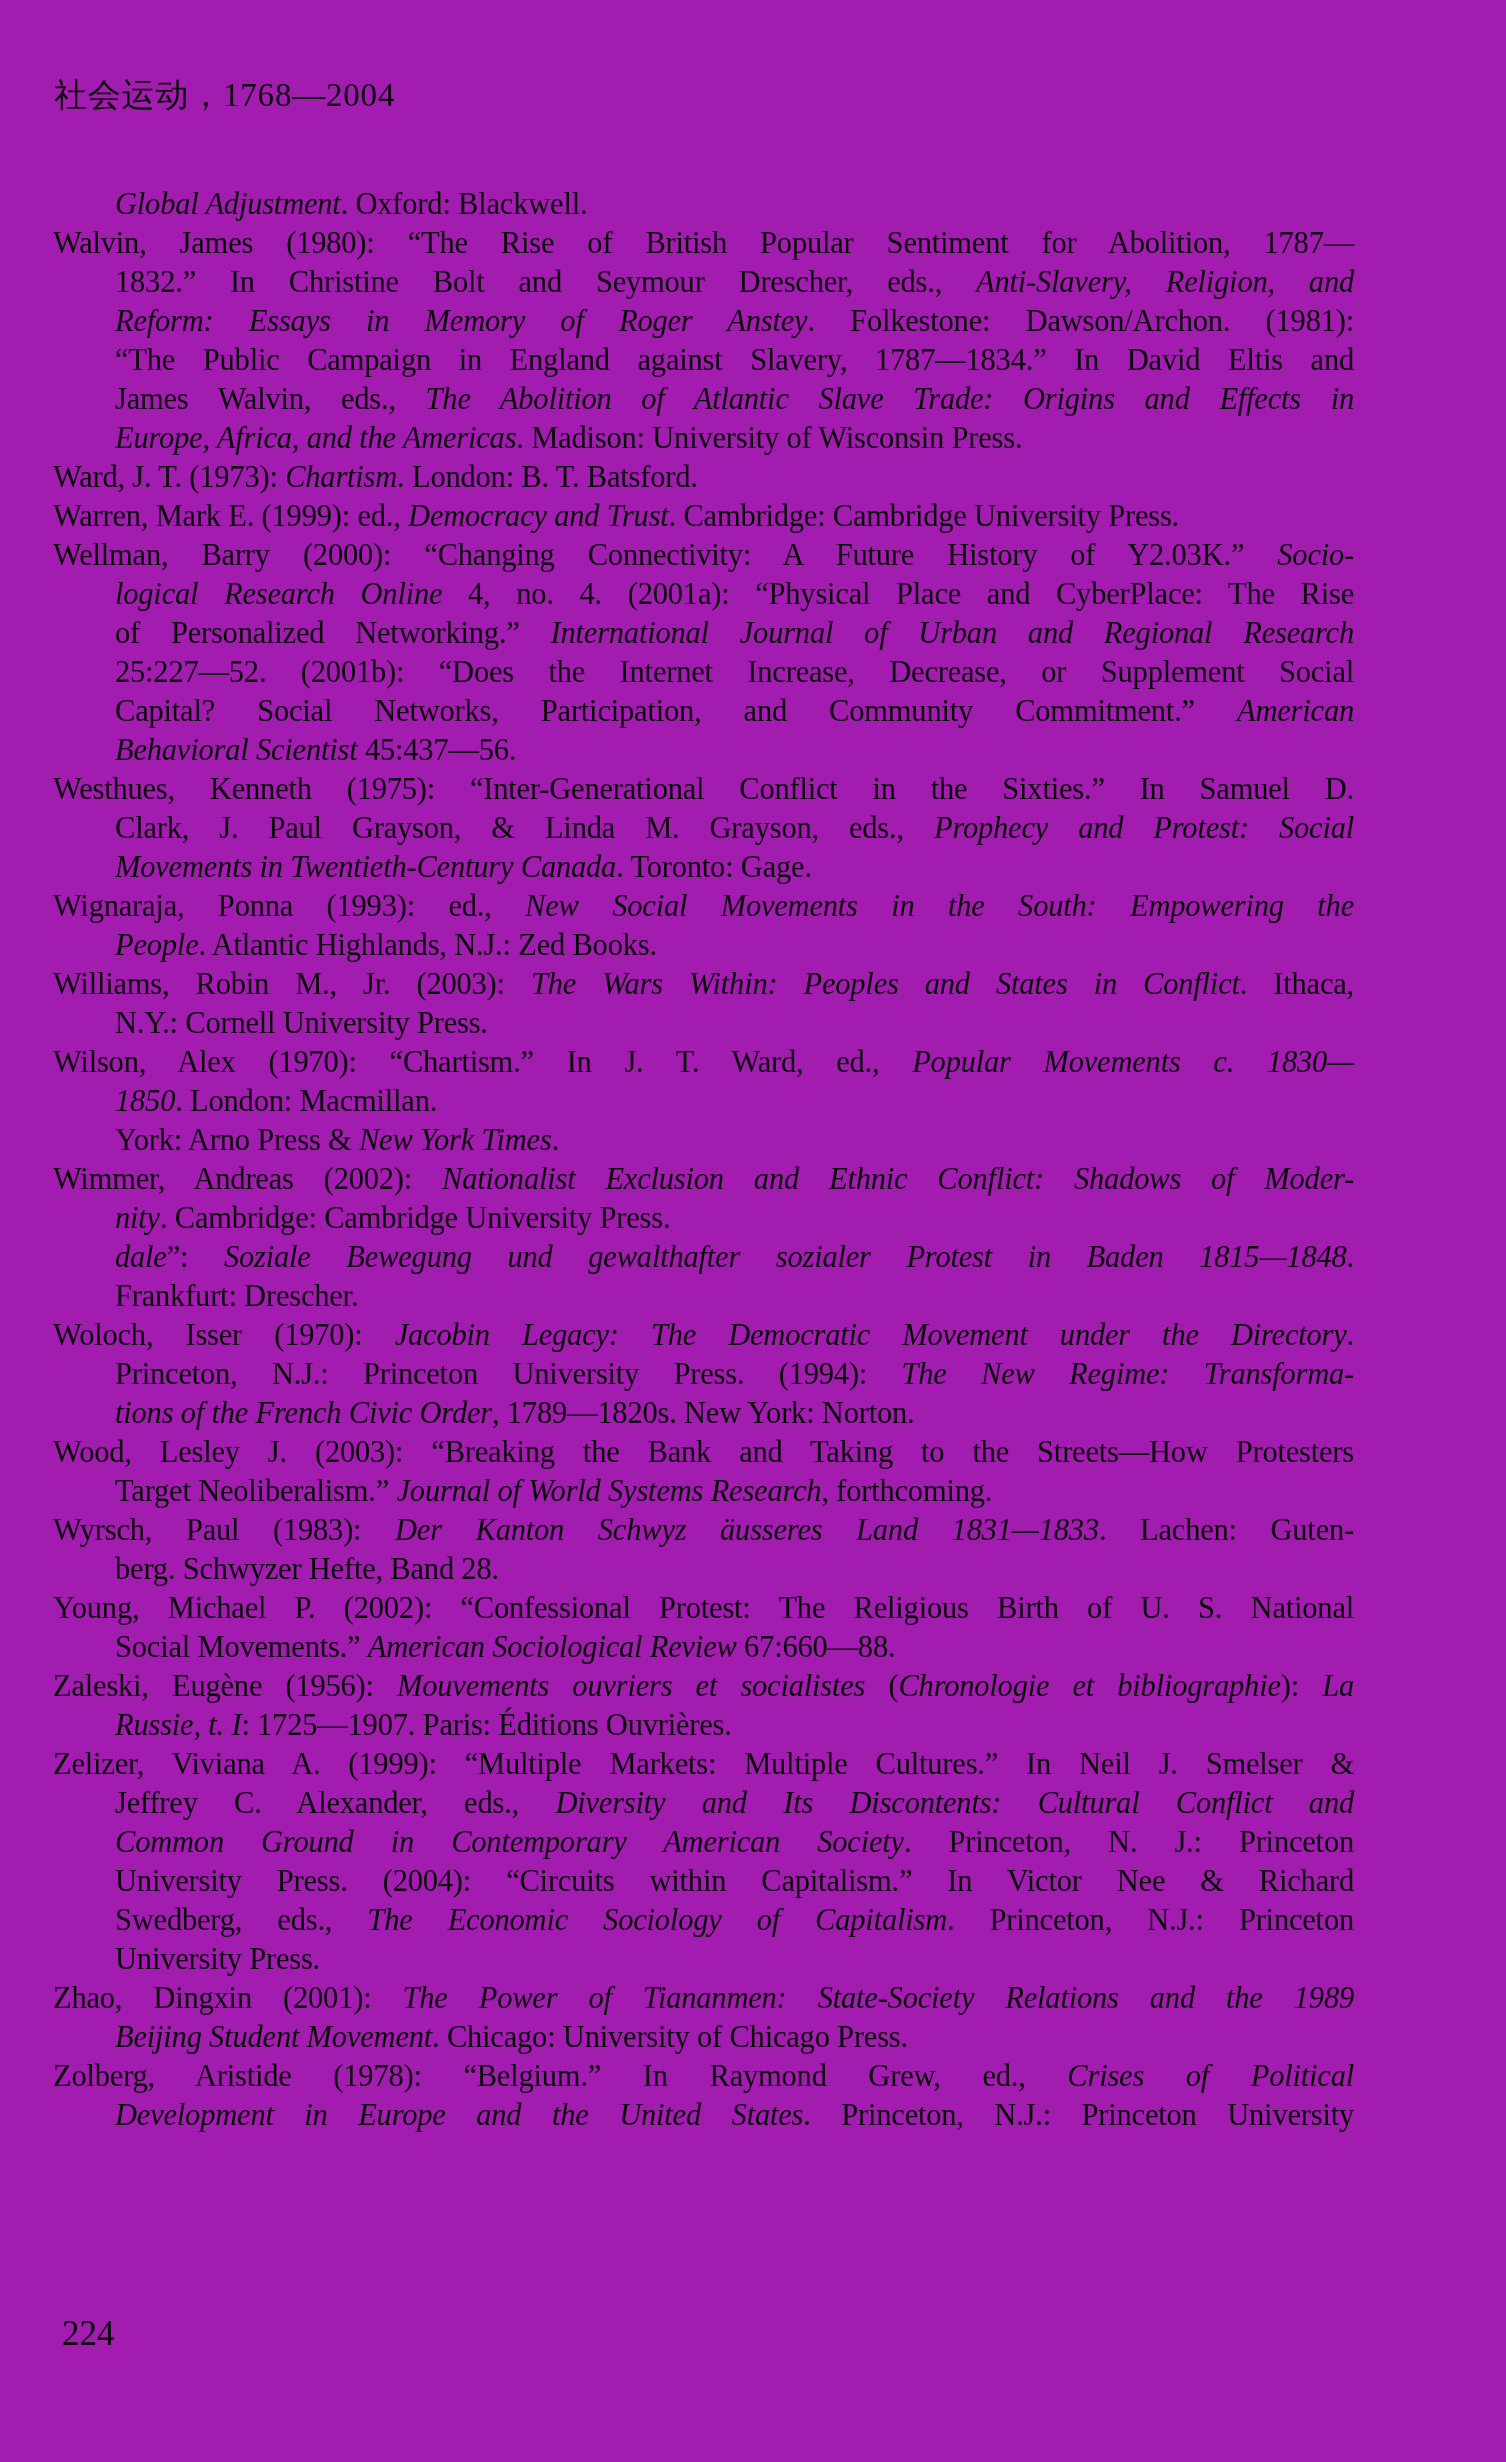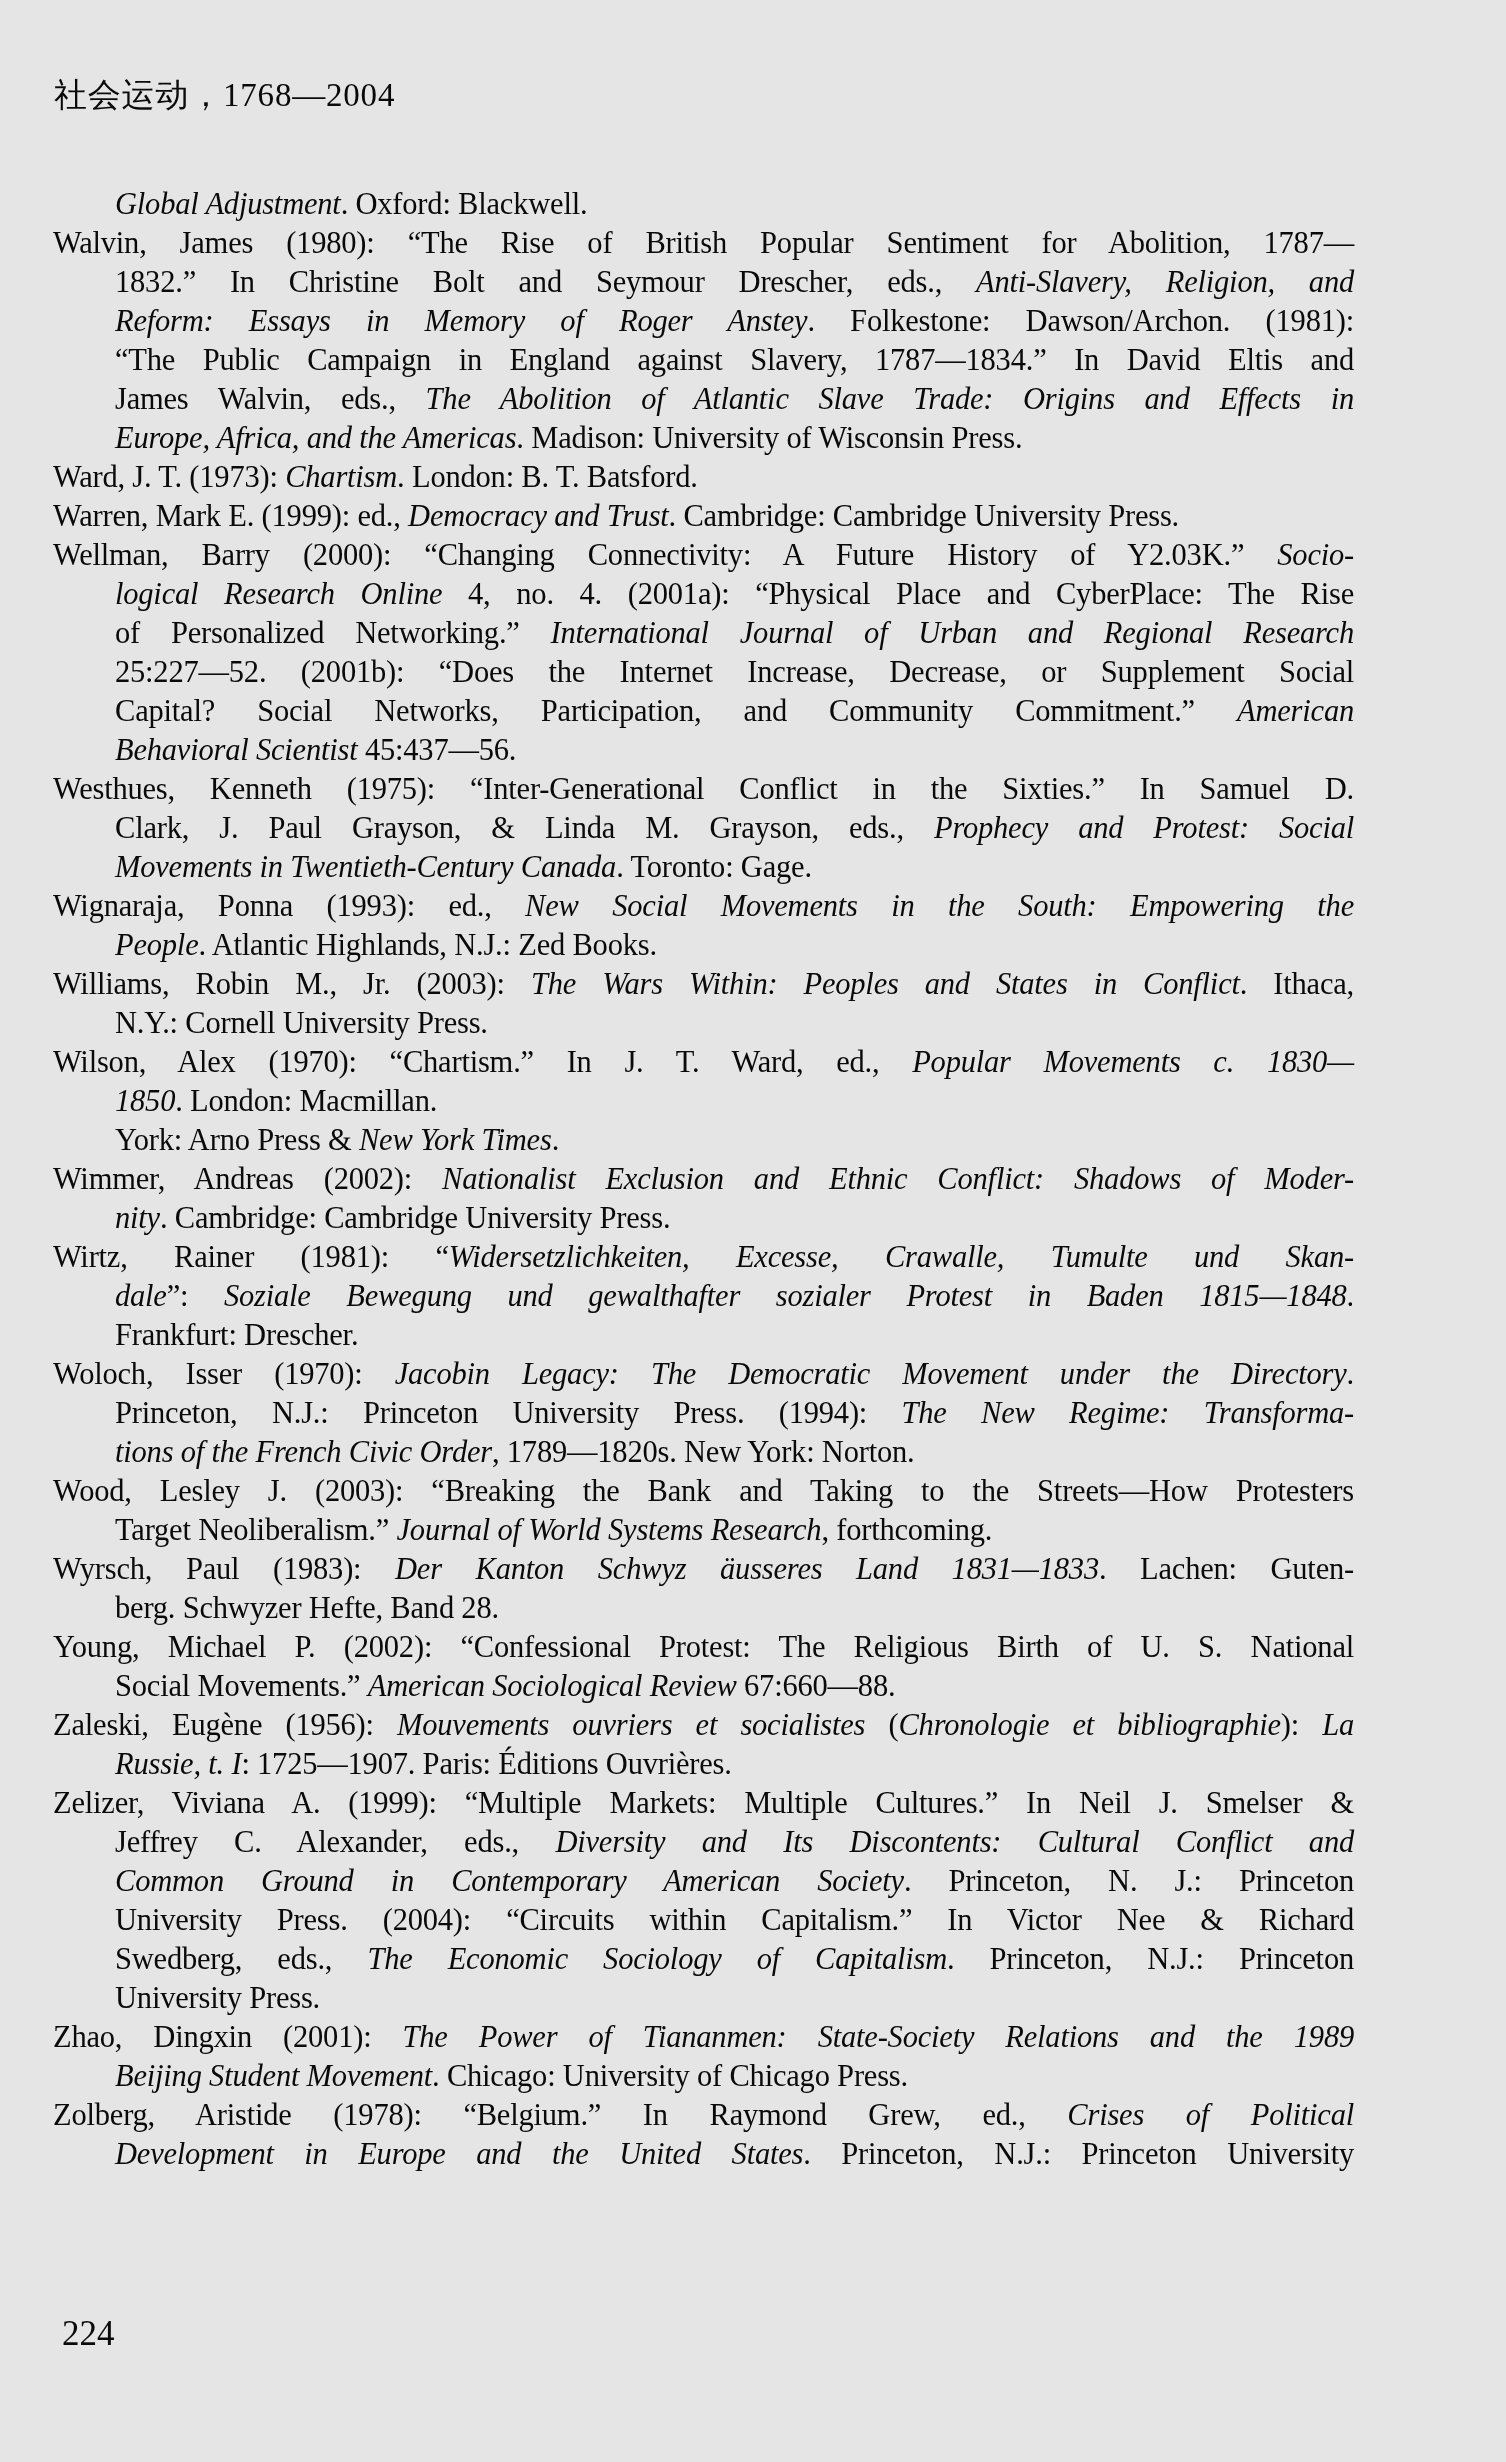--- a/index.html
+++ b/index.html
@@ -12,21 +12,21 @@
     height: 2462px;
     position: relative;
     font-family: "Liberation Serif", "DejaVu Serif", serif;
     color: #0a0a0a;
   }
   .page {
     position: absolute;
     left: 0; top: 0;
     width: 1507px;
     height: 2462px;
-    background: #e5e5e5;
+    background: #a21caf;
     overflow: hidden;
   }
   .running-header {
     position: absolute;
     left: 54px;
     top: 73px;
     font-size: 33px;
     letter-spacing: 0.8px;
     white-space: nowrap;
   }
@@ -90,21 +90,20 @@
       <div class="bib-line ind"><i>Movements in Twentieth-Century Canada</i><span>. Toronto: Gage.</span></div>
       <div class="bib-line jst"><span>Wignaraja, Ponna (1993): ed., </span><i>New Social Movements in the South: Empowering the</i></div>
       <div class="bib-line ind"><i>People</i><span>. Atlantic Highlands, N.J.: Zed Books.</span></div>
       <div class="bib-line jst"><span>Williams, Robin M., Jr. (2003): </span><i>The Wars Within: Peoples and States in Conflict</i><span>. Ithaca,</span></div>
       <div class="bib-line ind"><span>N.Y.: Cornell University Press.</span></div>
       <div class="bib-line jst"><span>Wilson, Alex (1970): “Chartism.” In J. T. Ward, ed., </span><i>Popular Movements c. 1830—</i></div>
       <div class="bib-line ind"><i>1850</i><span>. London: Macmillan.</span></div>
       <div class="bib-line ind"><span>York: Arno Press &amp; </span><i>New York Times</i><span>.</span></div>
       <div class="bib-line jst"><span>Wimmer, Andreas (2002): </span><i>Nationalist Exclusion and Ethnic Conflict: Shadows of Moder-</i></div>
       <div class="bib-line ind"><i>nity</i><span>. Cambridge: Cambridge University Press.</span></div>
-      <div class="bib-line jst"><span>Wirtz, Rainer (1981): “</span><i>Widersetzlichkeiten, Excesse, Crawalle, Tumulte und Skan-</i></div>
       <div class="bib-line ind jst"><i>dale</i><span>”: </span><i>Soziale Bewegung und gewalthafter sozialer Protest in Baden 1815—1848</i><span>.</span></div>
       <div class="bib-line ind"><span>Frankfurt: Drescher.</span></div>
       <div class="bib-line jst"><span>Woloch, Isser (1970): </span><i>Jacobin Legacy: The Democratic Movement under the Directory</i><span>.</span></div>
       <div class="bib-line ind jst"><span>Princeton, N.J.: Princeton University Press. (1994): </span><i>The New Regime: Transforma-</i></div>
       <div class="bib-line ind"><i>tions of the French Civic Order</i><span>, 1789—1820s. New York: Norton.</span></div>
       <div class="bib-line jst"><span>Wood, Lesley J. (2003): “Breaking the Bank and Taking to the Streets—How Protesters</span></div>
       <div class="bib-line ind"><span>Target Neoliberalism.” </span><i>Journal of World Systems Research</i><span>, forthcoming.</span></div>
       <div class="bib-line jst"><span>Wyrsch, Paul (1983): </span><i>Der Kanton Schwyz äusseres Land 1831—1833</i><span>. Lachen: Guten-</span></div>
       <div class="bib-line ind"><span>berg. Schwyzer Hefte, Band 28.</span></div>
       <div class="bib-line jst"><span>Young, Michael P. (2002): “Confessional Protest: The Religious Birth of U. S. National</span></div>

